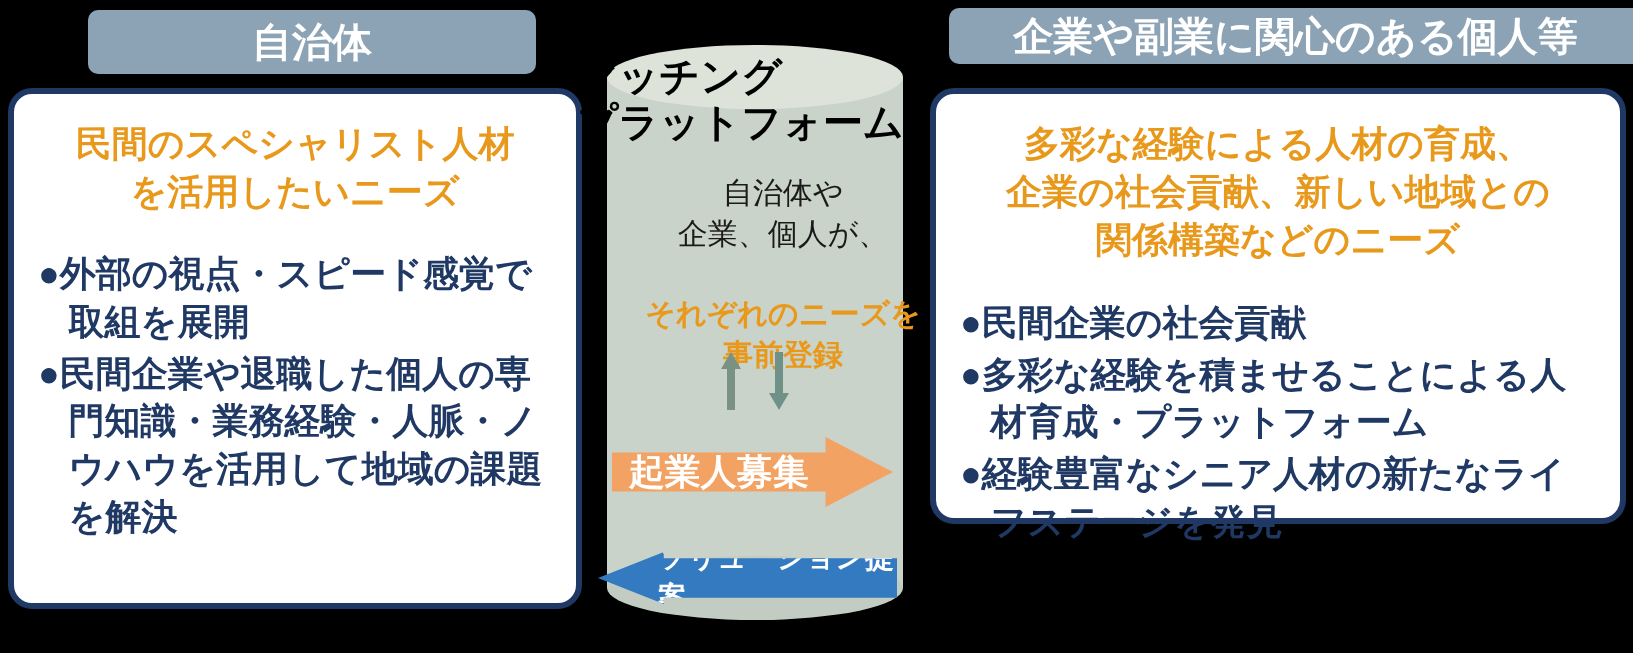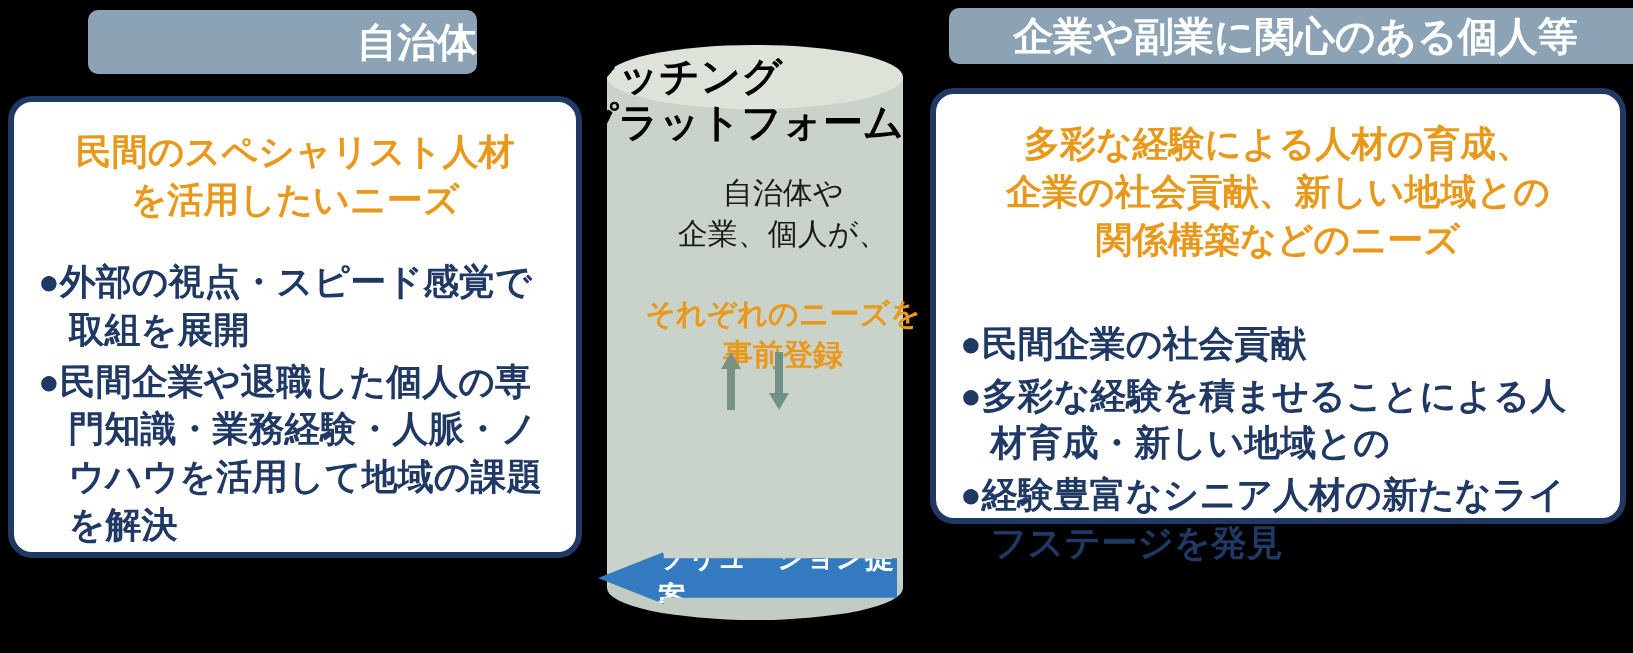--- a/index.html
+++ b/index.html
@@ -6,43 +6,43 @@
   .canvas{
     position:relative;width:1633px;height:653px;background:#000;overflow:hidden;
     font-family:"Liberation Sans","DejaVu Sans",sans-serif;
   }
 
   
   .header-pill{
     position:absolute;background:#8BA3B5;color:#fff;border-radius:10px;
     text-align:center;font-weight:bold;
   }
-  .header-left{left:88px;top:10px;width:389px;height:64px;line-height:64px;font-size:40px;text-align:right;}
+  .header-left{left:88px;top:10px;width:448px;height:64px;line-height:64px;font-size:40px;}
   .header-right{left:949px;top:8px;width:693px;height:56px;line-height:56px;font-size:40px;}
 
   
   .panel{
     position:absolute;background:#fff;border:6px solid #1F3864;border-radius:24px;
     box-sizing:border-box;padding:20px 24px 0 24px;
   }
-  .panel-left{left:8px;top:96px;width:574px;height:462px;}
+  .panel-left{left:8px;top:88px;width:574px;height:521px;}
   .panel-right{left:930px;top:88px;width:696px;height:436px;}
 
   .panel-heading{
     color:#E8991C;font-weight:bold;font-size:36px;line-height:1.33;
     text-align:center;white-space:pre-line;margin-top:6px;
   }
   .bullet-list{
     list-style:none;margin:34px 0 0 0;padding:0;
     color:#1F3864;font-weight:bold;font-size:36px;line-height:1.33;
   }
   .bullet-list li{
     padding-left:0.85em;text-indent:-0.85em;margin-bottom:4px;white-space:normal;
   }
-  .panel-right .bullet-list{margin-top:56px;}
+  .panel-right .bullet-list{margin-top:35px;}
 
   
   .cylinder{position:absolute;left:607px;top:45px;width:296px;height:575px;}
   .cyl-body{position:absolute;left:0;top:32px;width:100%;height:511px;background:#CAD3C9;}
   .cyl-top{position:absolute;left:0;top:0;width:100%;height:64px;border-radius:50%;background:#DEE3D9;}
   .cyl-bottom{position:absolute;left:0;bottom:0;width:100%;height:64px;border-radius:50%;background:#C2CCC2;}
 
   .cyl-title{
     position:absolute;left:-10%;top:8px;width:120%;text-align:left;
     color:#000;font-weight:bold;font-size:40px;line-height:1.15;white-space:pre-line;z-index:3;
@@ -111,32 +111,35 @@
 
     <div class="exchange-arrows">
       <svg width="20" height="58" viewBox="0 0 20 58">
         <path d="M10 0 L20 17 L14 17 L14 58 L6 58 L6 17 L0 17 Z" fill="#7A9284"></path>
       </svg>
       <svg width="20" height="58" viewBox="0 0 20 58">
         <path d="M10 58 L20 41 L14 41 L14 0 L6 0 L6 41 L0 41 Z" fill="#6F9188"></path>
       </svg>
     </div>
 
+    <div class="arrow-recruit">
+      <span class="arrow-label">起業人募集</span>
+    </div>
 
     <div class="arrow-solution">
       <span class="arrow-label">ソリューション提案</span>
     </div>
   </div>
 
   <div class="header-pill header-right">企業や副業に関心のある個人等</div>
 
   <div class="panel panel-right">
     <div class="panel-heading">多彩な経験による人材の育成、
 企業の社会貢献、新しい地域との
 関係構築などのニーズ</div>
     <ul class="bullet-list">
       <li>●民間企業の社会貢献</li>
-      <li>●多彩な経験を積ませることによる人材育成・新しい地域との</li>
+      <li>●多彩な経験を積ませることによる人材育成・プラットフォーム</li>
       <li>●経験豊富なシニア人材の新たなライフステージを発見</li>
     </ul>
   </div>
 
 </div>
 
 </body></html>

